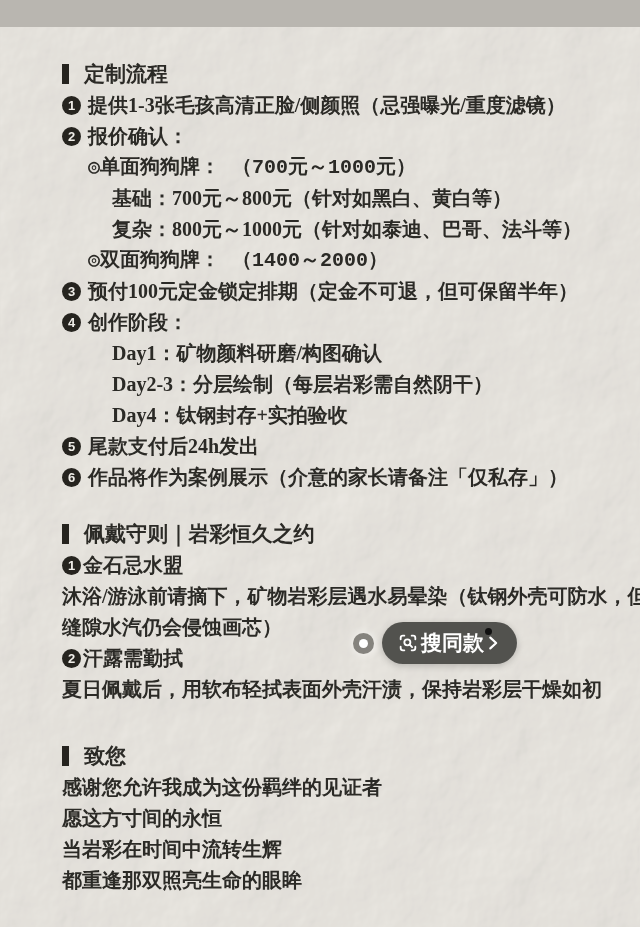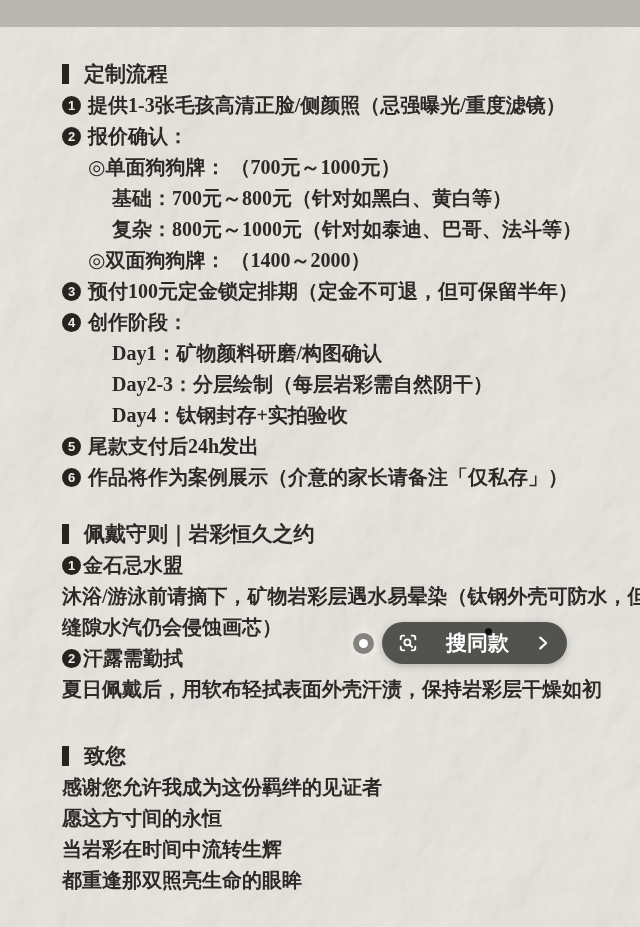--- a/index.html
+++ b/index.html
@@ -8,41 +8,41 @@
     background:#d8d5cf;color:#2b2a26;
     font-family:"Liberation Serif","DejaVu Serif",serif;
     margin-top:27px;
   }
   .texture{position:absolute;inset:0;display:block;}
   .content{position:absolute;left:62px;top:32px;right:0;font-size:20px;font-weight:600;z-index:2;}
   .line{height:31px;line-height:31px;white-space:nowrap;}
   .heading{font-weight:700;font-size:21px;}
   .gap2{margin-top:26px;}
   .gap3{margin-top:36px;}
-  .ind1{padding-left:26px;}
+  .ind1{padding-left:26px;font-family:Liberation Mono, monospace;}
   .ind2{padding-left:50px;}
   .bar{display:inline-block;width:7px;height:20px;background:#26241f;margin-right:15px;vertical-align:-3px;}
   .num{
     display:inline-block;width:19px;height:19px;border-radius:50%;
     background:#26241f;color:#efede8;font-size:13px;line-height:19px;text-align:center;
     font-weight:700;vertical-align:2px;margin-right:7px;
     font-family:"Liberation Sans","DejaVu Sans",sans-serif;
   }
   .num.tight{margin-right:2px;}
   .overlay{position:absolute;left:353px;top:595px;display:flex;align-items:center;z-index:3;}
   .anchor-dot{
     width:21px;height:21px;border-radius:50%;background:rgba(128,125,120,0.95);
     display:flex;align-items:center;justify-content:center;
     box-shadow:0 0 8px rgba(255,255,255,0.75);
   }
   .anchor-core{width:9px;height:9px;border-radius:50%;background:#ffffff;}
   .pill{
     margin-left:8px;height:42px;border-radius:22px;border:none;cursor:pointer;
     background:rgba(62,61,58,0.88);color:#ffffff;
-    display:flex;align-items:center;gap:27px;padding:0 17px 0 15px;
+    display:flex;align-items:center;gap:2px;padding:0 17px 0 15px;
     font-size:21px;font-weight:600;
     font-family:"Liberation Sans","DejaVu Sans",sans-serif;
     box-shadow:0 2px 7px rgba(0,0,0,0.2);
   }
   .pill svg{display:block;}
   .cursor-dot{position:absolute;left:485px;top:601px;width:7px;height:7px;border-radius:50%;background:#101010;z-index:4;}
 </style>
 </head>
 <body>
 

